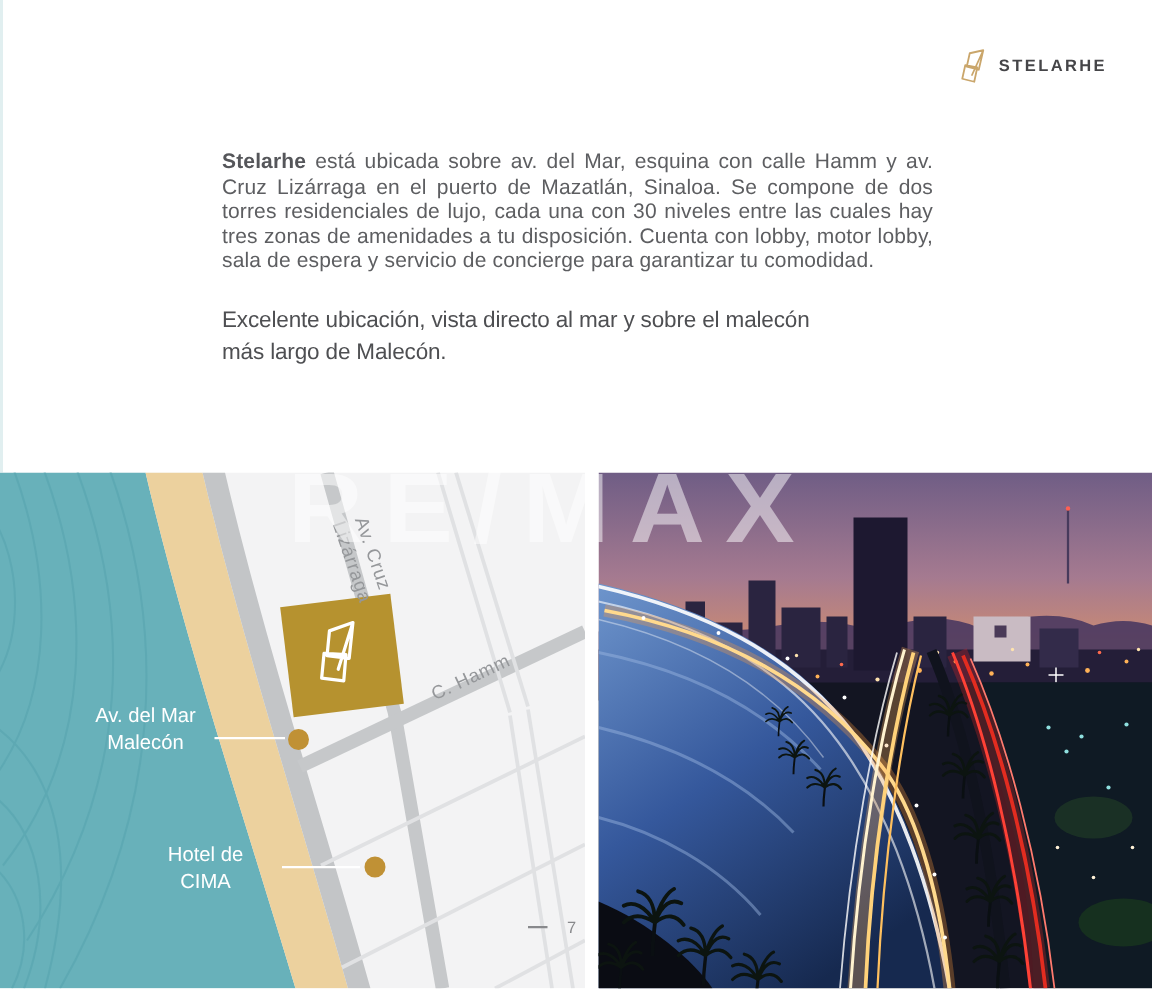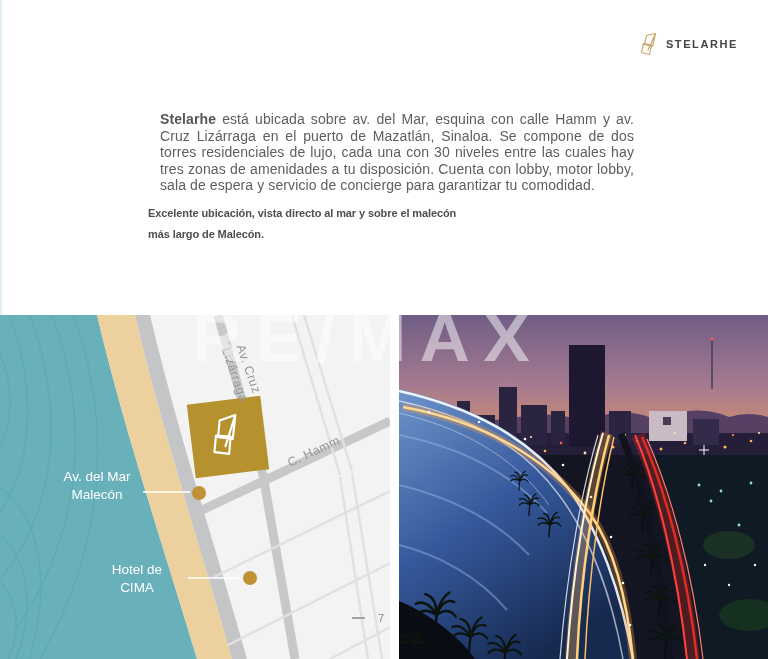--- a/index.html
+++ b/index.html
@@ -2,24 +2,24 @@
 <html><head>
 <meta charset="utf-8">
 <style>
   html,body{margin:0;padding:0;}
   body{width:768px;height:659px;background:#ffffff;position:relative;overflow:hidden;
        font-family:"Liberation Sans",sans-serif;}
   .edge-hint{position:absolute;left:0;top:0;width:2px;height:315px;background:rgba(120,180,186,.22);}
   .brand{position:absolute;top:32px;right:30px;display:flex;align-items:center;gap:6px;}
   .brand-name{font-size:11px;font-weight:bold;letter-spacing:1.6px;color:#454548;}
   .intro{position:absolute;left:148px;top:99px;width:474px;font-size:14px;line-height:16.6px;
-         color:#5d5e61;text-align:justify;letter-spacing:.1px;margin:12px;}
+         color:#5d5e61;text-align:justify;letter-spacing:.1px;margin:0;}
   .intro strong{color:#55565a;}
-  .headline{position:absolute;left:148px;top:203px;width:510px;font-size:11px;line-height:21px;
-            font-weight:bold;color:#4e4f52;letter-spacing:-.1px;margin:0;}
+  .headline{position:absolute;left:148px;top:203px;width:510px;font-size:15px;line-height:21px;
+            font-weight:normal;color:#4e4f52;letter-spacing:-.1px;margin:0;}
   .headline span{display:block;white-space:nowrap;}
   .media{position:absolute;left:0;top:315px;width:768px;height:344px;}
   .map{position:absolute;left:0;top:0;width:390px;height:344px;}
   .photo{position:absolute;left:399px;top:0;width:369px;height:344px;}
   .watermark{position:absolute;left:192px;top:-10px;font-size:66px;line-height:66px;font-weight:bold;
              letter-spacing:13px;color:rgba(255,255,255,.5);z-index:3;transform:scaleX(1.05);
              transform-origin:left top;pointer-events:none;white-space:nowrap;}
   svg text{font-family:"Liberation Sans",sans-serif;}
   .map-callout{font-size:13.5px;fill:#ffffff;}
   .map-street{font-size:12.5px;fill:#95979a;letter-spacing:.5px;}

